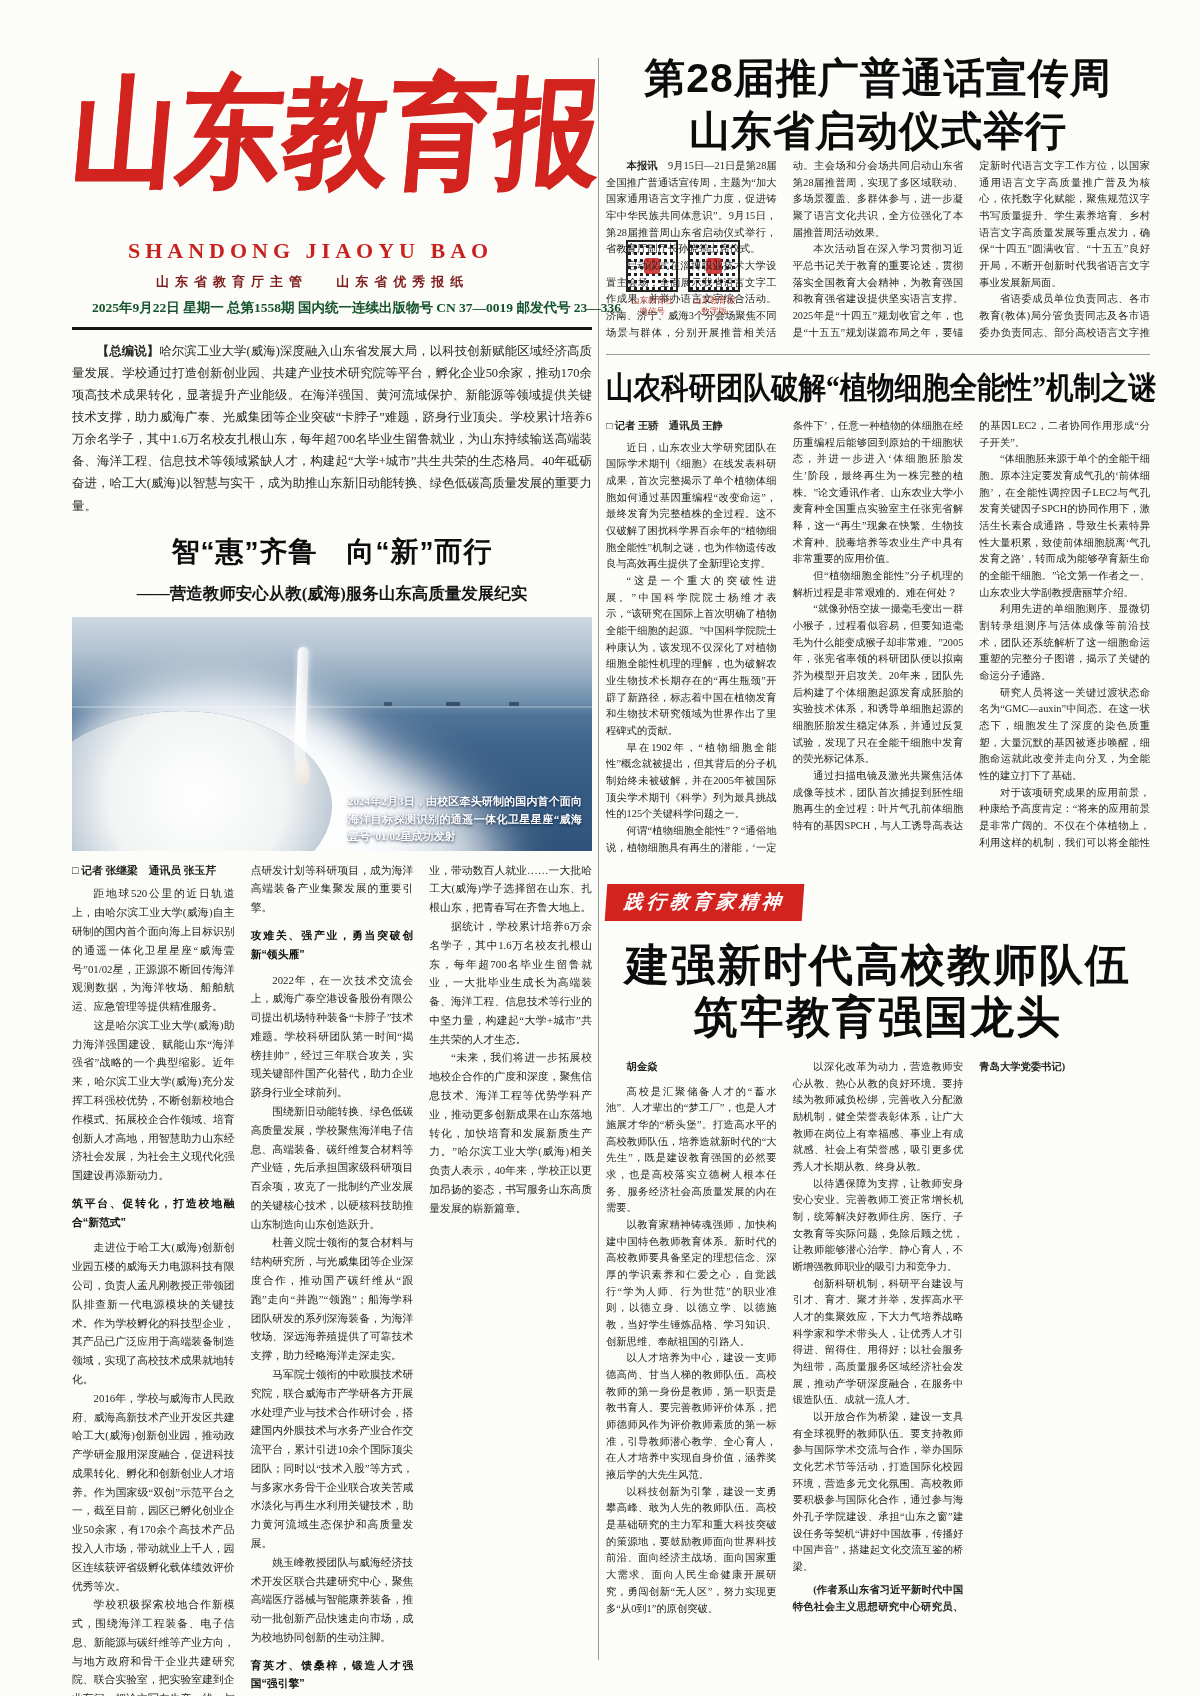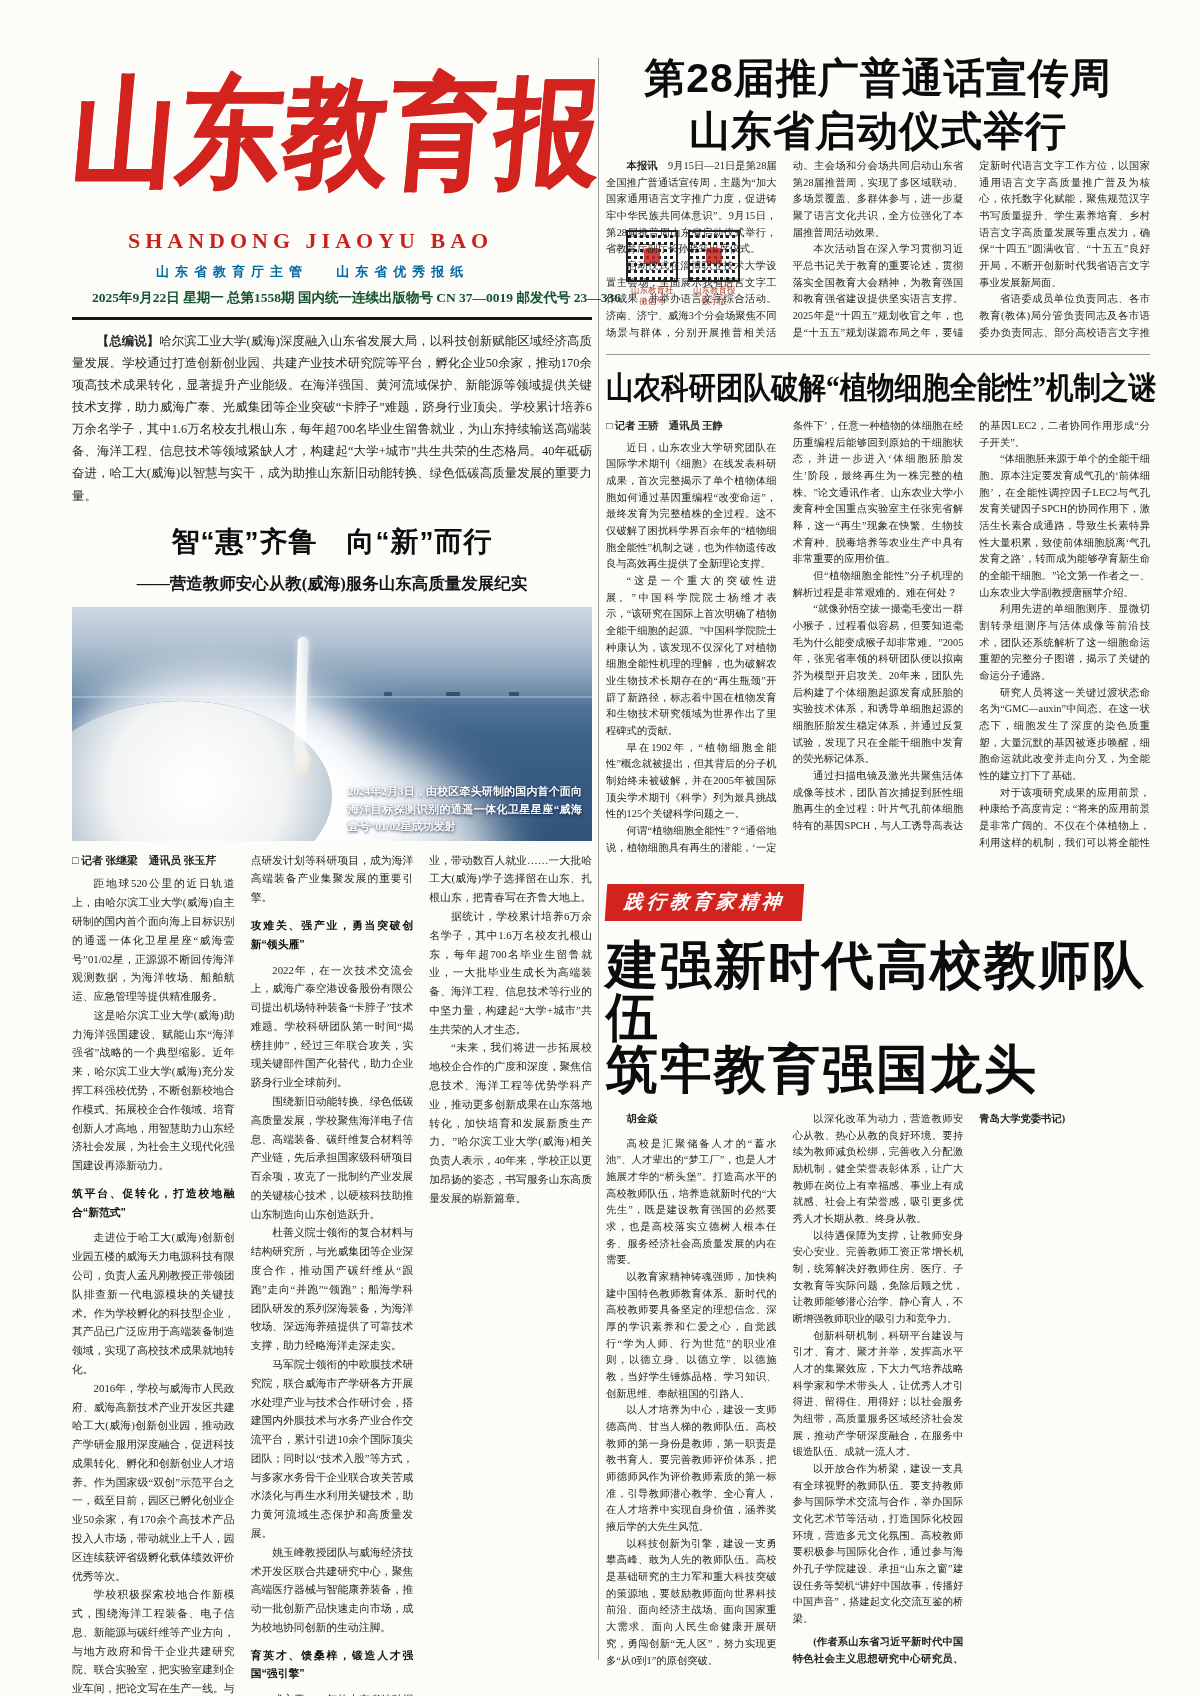--- a/index.html
+++ b/index.html
@@ -14,25 +14,25 @@
   .right-region { position:absolute; left:606px; top:52px; width:544px; }
   .divider-v { position:absolute; left:598px; top:58px; width:1px; height:1602px; background:#9a9a96; }
 
   
   .brand {
     height:168px; color:#d2231f; font-family:"DejaVu Serif", serif;
     font-weight:bold; font-size:106px; line-height:160px; letter-spacing:2px;
     transform:skewX(-5deg) scale(.98,1.12); transform-origin:left center;
     text-shadow:1.5px 0 0 #d2231f, 0 1px 0 #d2231f; white-space:nowrap;
   }
-  .mast-row { display:flex; margin-top:8px;align-items:center; }
+  .mast-row { display:flex; margin-top:18px;align-items:center; }
   .mast-lines { flex:1; padding-left:56px; }
   .mast-en { color:#c9221e; font-weight:bold; font-size:22px; letter-spacing:5px;
              font-family:"Liberation Serif",serif; }
-  .mast-sup { margin-top:9px; color:#0369a1; font-weight:bold; font-size:13px; letter-spacing:6px;padding-left:28px; }
+  .mast-sup { margin-top:9px; color:#7f1d1d; font-weight:bold; font-size:13px; letter-spacing:6px;padding-left:28px; }
   .mast-date { margin-top:8px; margin-left:-36px; color:#14532d; font-weight:bold; font-size:13.5px; letter-spacing:0; white-space:nowrap; }
   .qrs { width:134px; display:flex; padding-top:2px; }
   .qr-block { width:62px; text-align:center; }
   .qr {
     width:52px; height:52px; margin:0 auto; border:2px solid #222; position:relative;
     background:
       repeating-linear-gradient(90deg,#111 0 3px,#fff 3px 6px),
       repeating-linear-gradient(0deg,#111 0 3px,#fff 3px 7px);
     background-blend-mode:screen;
   }
@@ -81,22 +81,22 @@
   .pw-head { text-align:center; font-family:"Liberation Sans",sans-serif; font-weight:900;
              color:#0c0c0c; font-size:41px; line-height:53px; letter-spacing:1px; }
   .pw-flow { height:184px; column-count:3; }
   .rule-h { margin-top:12px; height:1px; background:#9a9a96; border:0; }
   .sn-head { margin-top:15px; text-align:center; font-weight:900; font-size:27.5px; color:#0c0c0c;
              font-family:"Liberation Serif",serif; transform:scaleY(1.12); white-space:nowrap; }
   .sn-flow { margin-top:12px; height:450px; column-count:3; }
   .banner { margin-top:16px; display:inline-block; background:#d3231f; color:#fff;
             padding:5px 18px 6px; font-size:19px; font-weight:700; font-style:italic;
             font-family:"DejaVu Serif",serif; letter-spacing:4px; transform:skewX(-4deg); }
-  .tc-head { margin-top:18px; font-family:"Liberation Sans",sans-serif;
-             font-weight:900; color:#0c0c0c; font-size:52px; line-height:52px; letter-spacing:2px; }
+  .tc-head { margin-top:18px; text-align:center; font-family:"Liberation Sans",sans-serif;
+             font-weight:900; color:#0c0c0c; font-size:44px; line-height:52px; letter-spacing:2px; }
   .tc-flow { margin-top:16px; height:562px; column-count:3; }
 </style>
 </head>
 <body>
 
 <div class="page">
 
   <div class="divider-v"></div>
 
   <div class="left-region">

